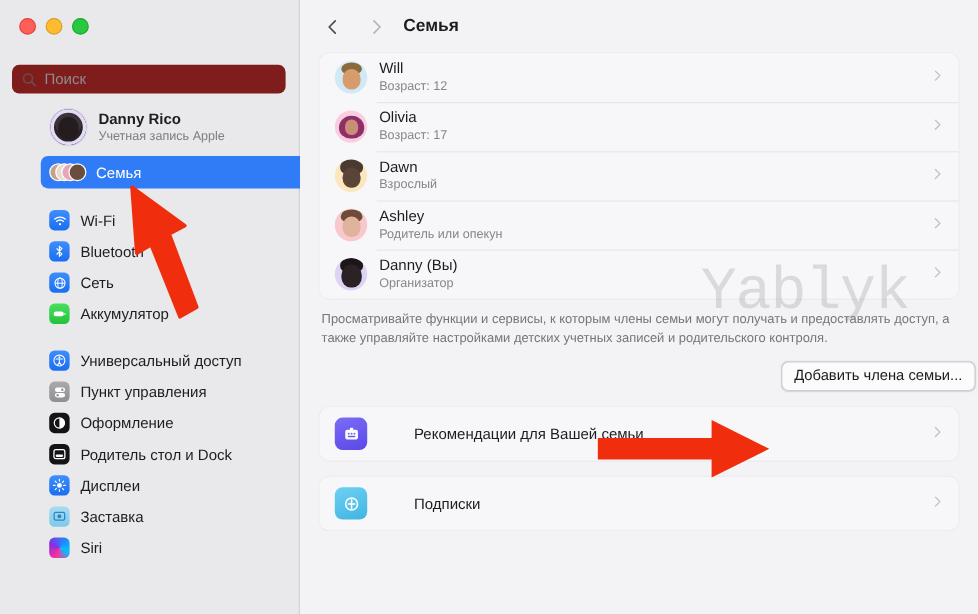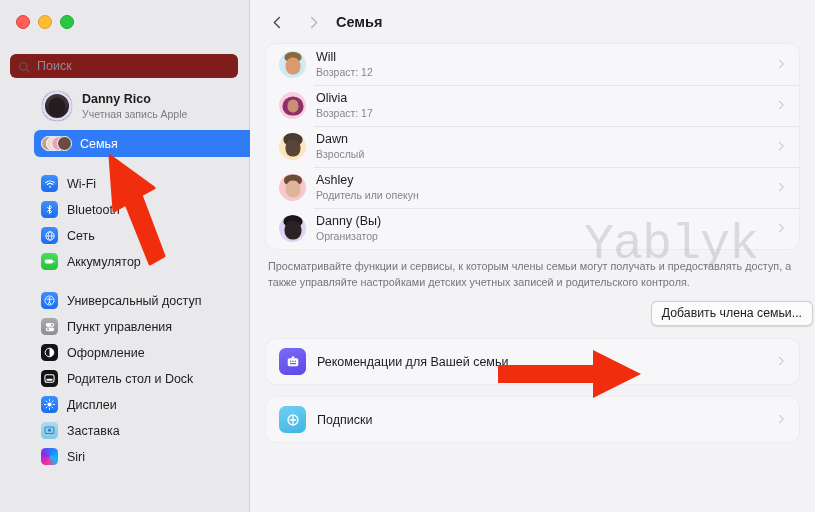--- a/index.html
+++ b/index.html
@@ -161,21 +161,21 @@
   }
   .btn-row{display:flex;justify-content:flex-end;padding:11px 2px 0 0;}
   .addbtn{
     background:#fbfbfc;border:0.5px solid #cfced2;border-radius:6px;
     box-shadow:0 0.5px 1.2px rgba(0,0,0,.13);
     font-size:12.3px;color:#1d1d1f;padding:4px 10px 5px 10px;white-space:nowrap;
     position:relative;
   }
 
   .card2{margin-top:13px;}
-  .card2 .mrow{height:45px;}
+  .card2 .mrow{height:45px;gap:28px;}
   .bigico{
     width:27px;height:27px;flex:0 0 27px;border-radius:6.5px;margin-right:11px;
     display:flex;align-items:center;justify-content:center;
   }
   .ic-rec{background:linear-gradient(160deg,#7b6cf6,#5b48e8);}
   .ic-sub{background:linear-gradient(160deg,#6fd0f2,#3fb5e4);}
 
   
   .arrow{position:absolute;pointer-events:none;}
   .wm{

